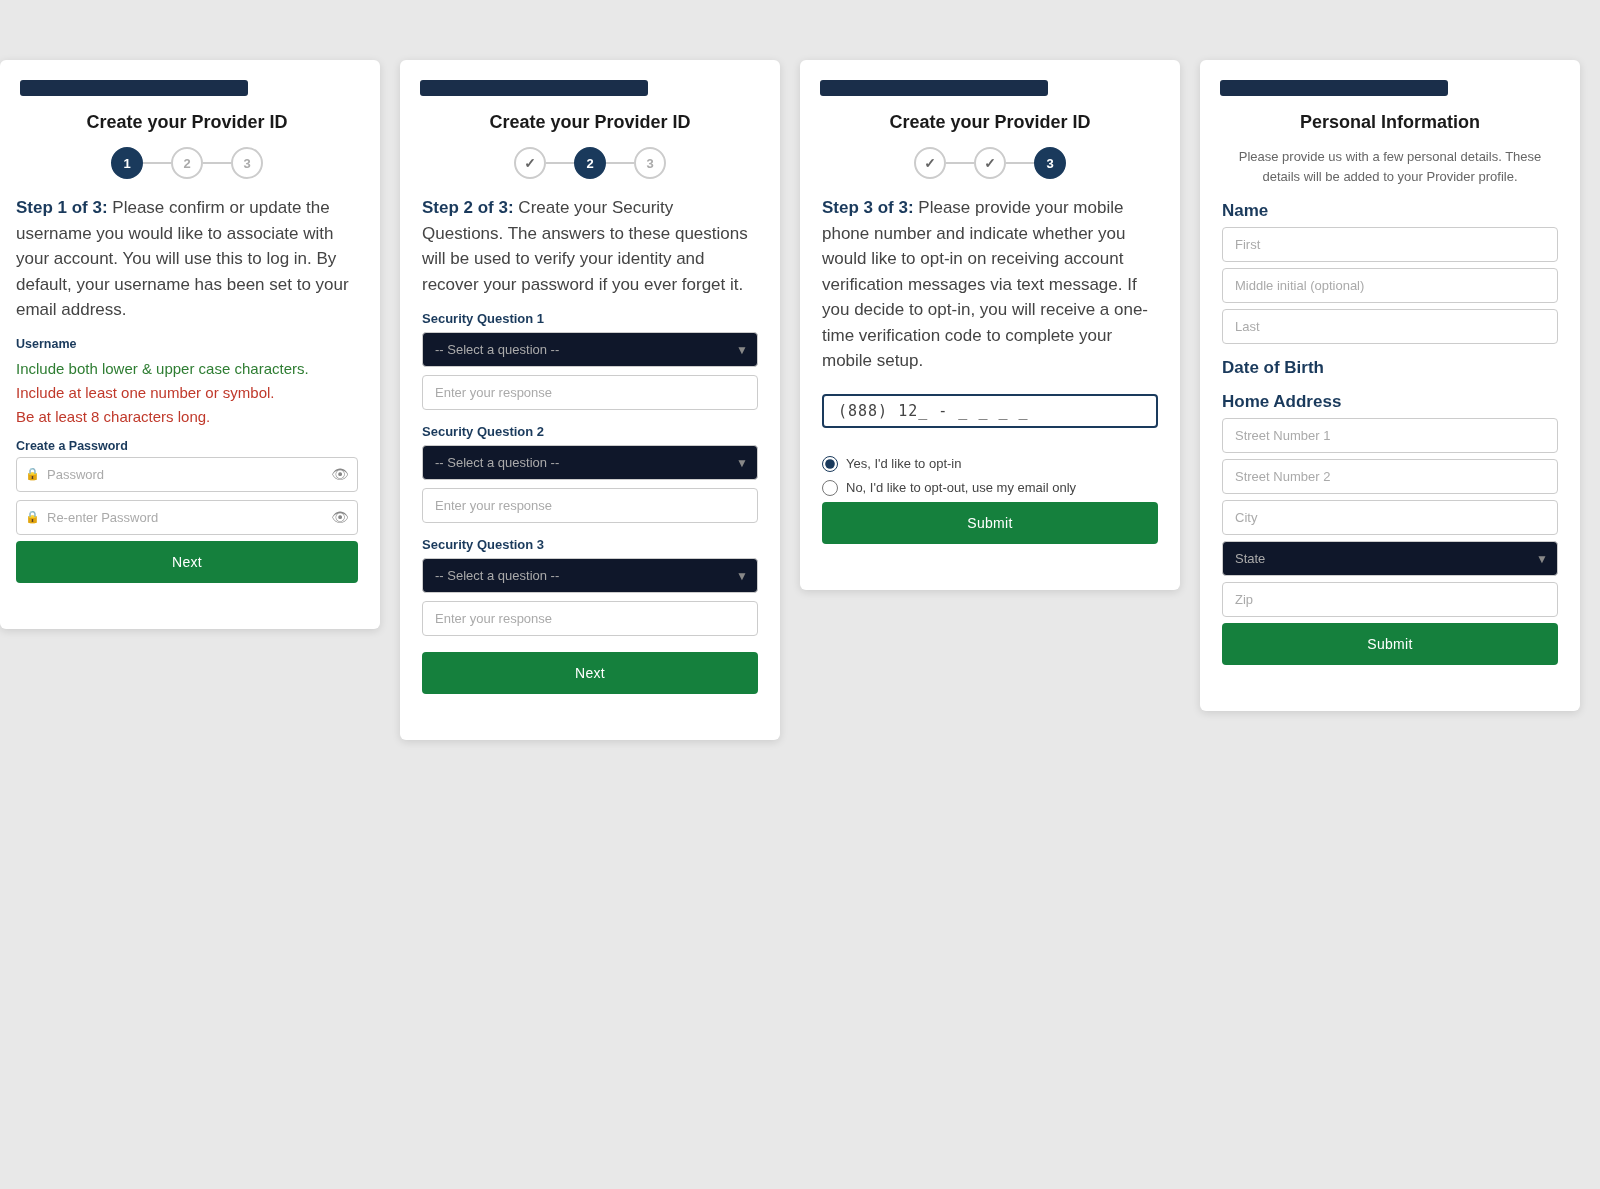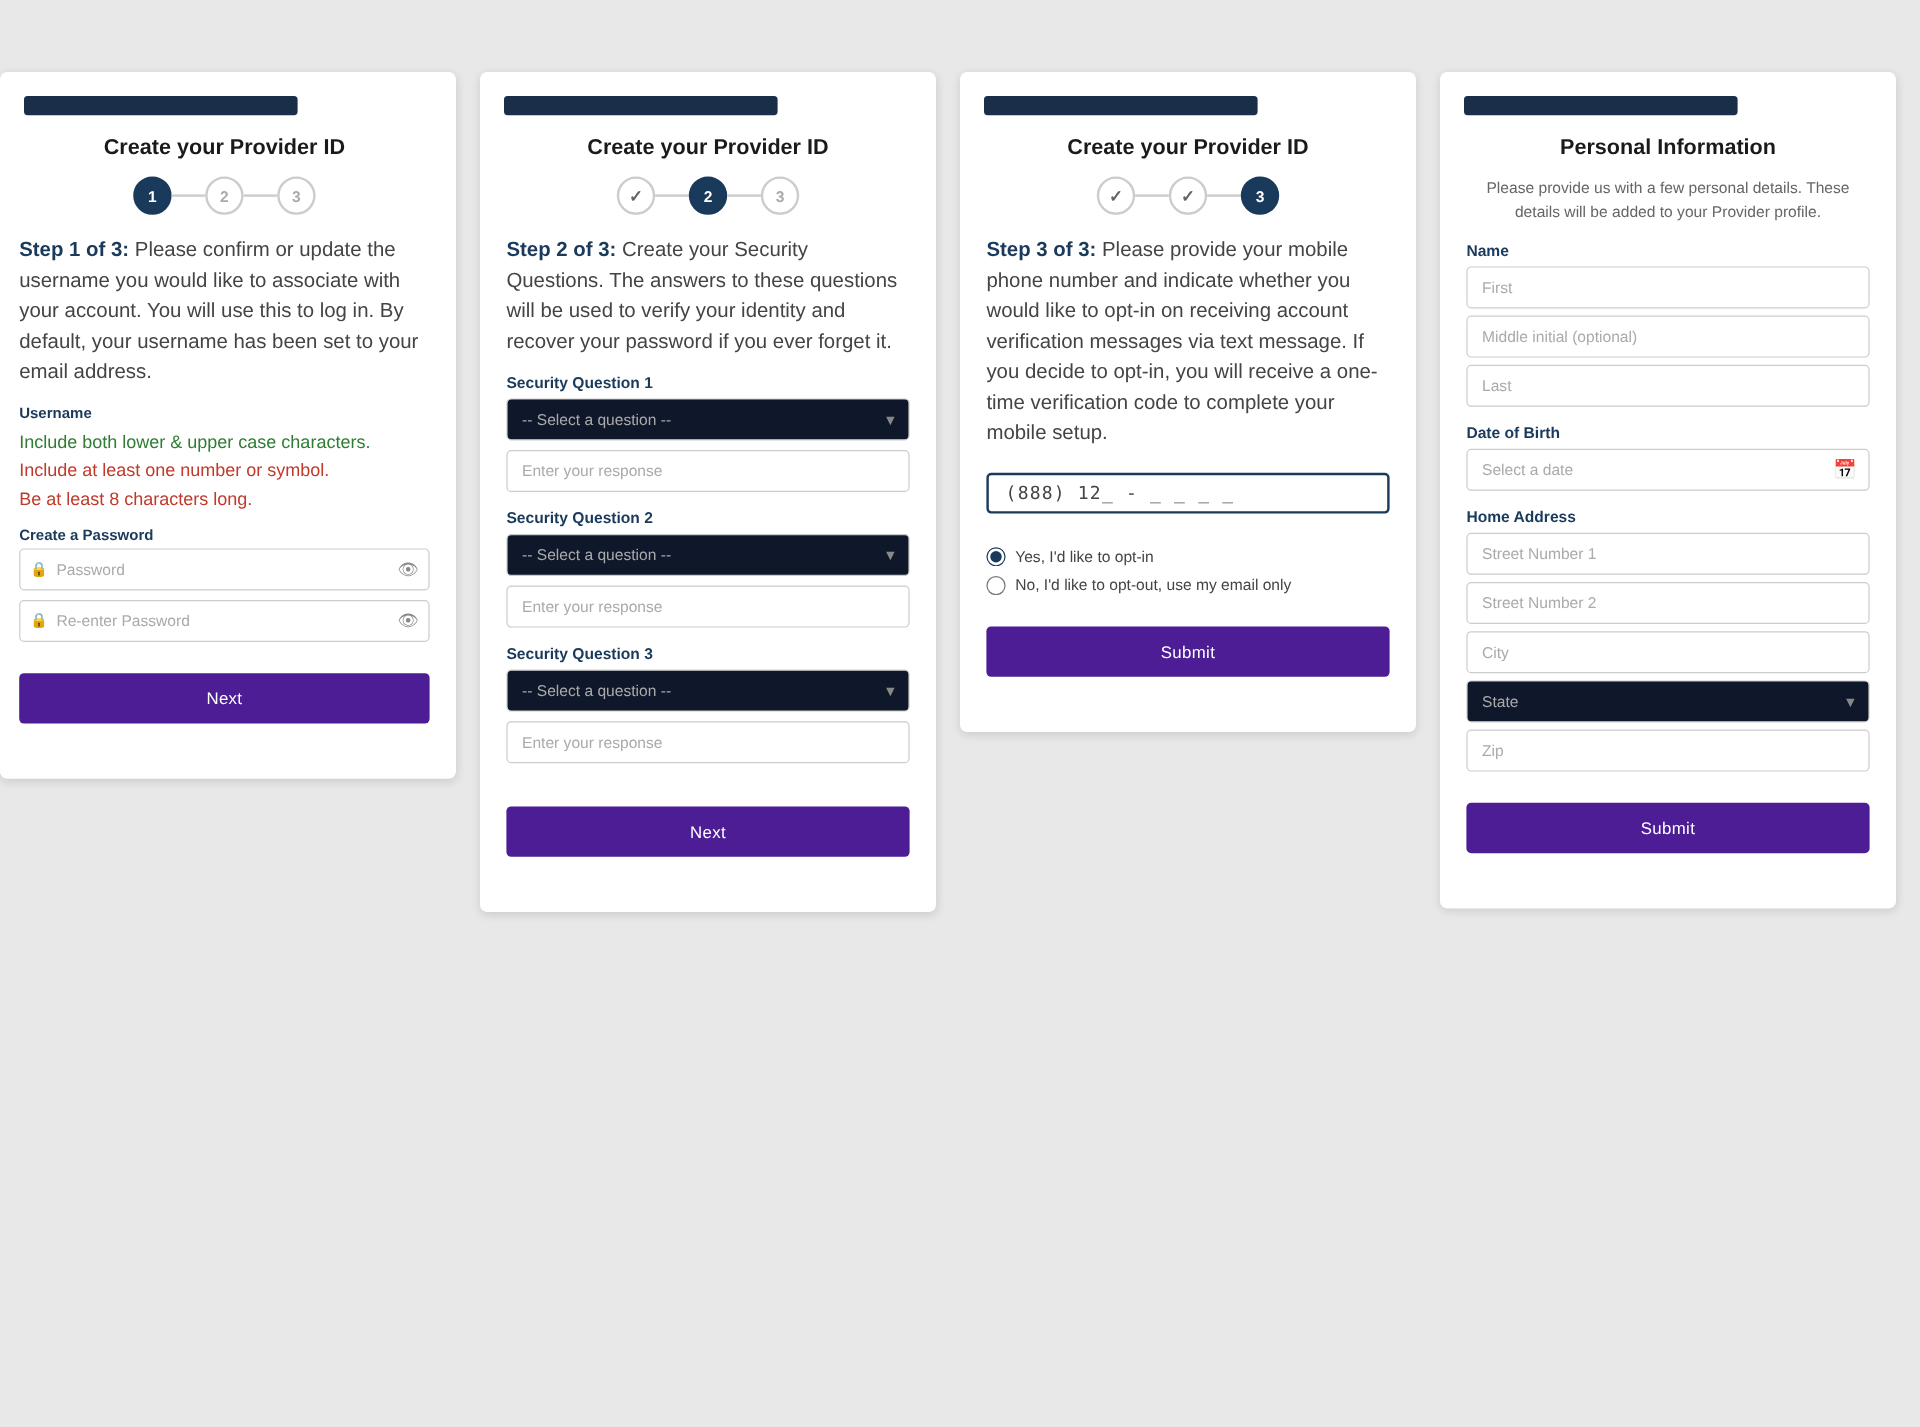--- a/index.html
+++ b/index.html
@@ -144,29 +144,29 @@
       margin-top: 6px;
     }
     .val-msg {
       font-size: 15px;
       line-height: 1.6;
     }
     .val-msg.green { color: #2e7d32; }
     .val-msg.red { color: #c0392b; }
     .btn-primary {
       width: 100%;
-      background: #4c1d95;
+      background: #15803d;
       color: #fff;
       border: none;
       border-radius: 4px;
       padding: 13px;
       font-size: 14px;
       font-weight: 500;
       cursor: pointer;
-      margin-top: 26px;
+      margin-top: 6px;
       letter-spacing: 0.3px;
     }
     
     .card-1 {
       margin-left: -20px;
     }
     .card-1 .card-body {
       padding-left: 16px;
     }
     
@@ -233,21 +233,21 @@
       color: #444;
       cursor: pointer;
     }
     .radio-option input[type="radio"] {
       accent-color: #1a3a5c;
       width: 16px;
       height: 16px;
     }
     
     .section-title {
-      font-size: 13px;
+      font-size: 17px;
       font-weight: 700;
       color: #1a3a5c;
       margin-top: 14px;
       margin-bottom: 6px;
     }
     .subtitle-text {
       font-size: 13px;
       color: #666;
       text-align: center;
       line-height: 1.55;
@@ -416,24 +416,20 @@
     <div class="card-body">
       <div class="card-title">Personal Information</div>
       <div class="subtitle-text">Please provide us with a few personal details. These details will be added to your Provider profile.</div>
 
       <div class="section-title">Name</div>
       <input class="text-input" type="text" style="margin-bottom: 6px;" placeholder="First">
       <input class="text-input" type="text" style="margin-bottom: 6px;" placeholder="Middle initial (optional)">
       <input class="text-input" type="text" placeholder="Last" style="">
 
       <div class="section-title">Date of Birth</div>
-      <div class="date-wrapper">
-        <input class="text-input" type="text" placeholder="Select a date" style="">
-        <span class="cal-icon">📅</span>
-      </div>
 
       <div class="section-title">Home Address</div>
       <input class="text-input" type="text" style="margin-bottom: 6px;" placeholder="Street Number 1">
       <input class="text-input" type="text" style="margin-bottom: 6px;" placeholder="Street Number 2">
       <input class="text-input" type="text" style="margin-bottom: 6px;" placeholder="City">
       <div class="select-wrapper" style="margin-bottom:6px;">
         <select class="select-input" style="color:#aaa;">
           <option value="">State</option>
           <option>Alabama</option><option>Alaska</option><option>Arizona</option>
           <option>California</option><option>Colorado</option><option>Florida</option>

